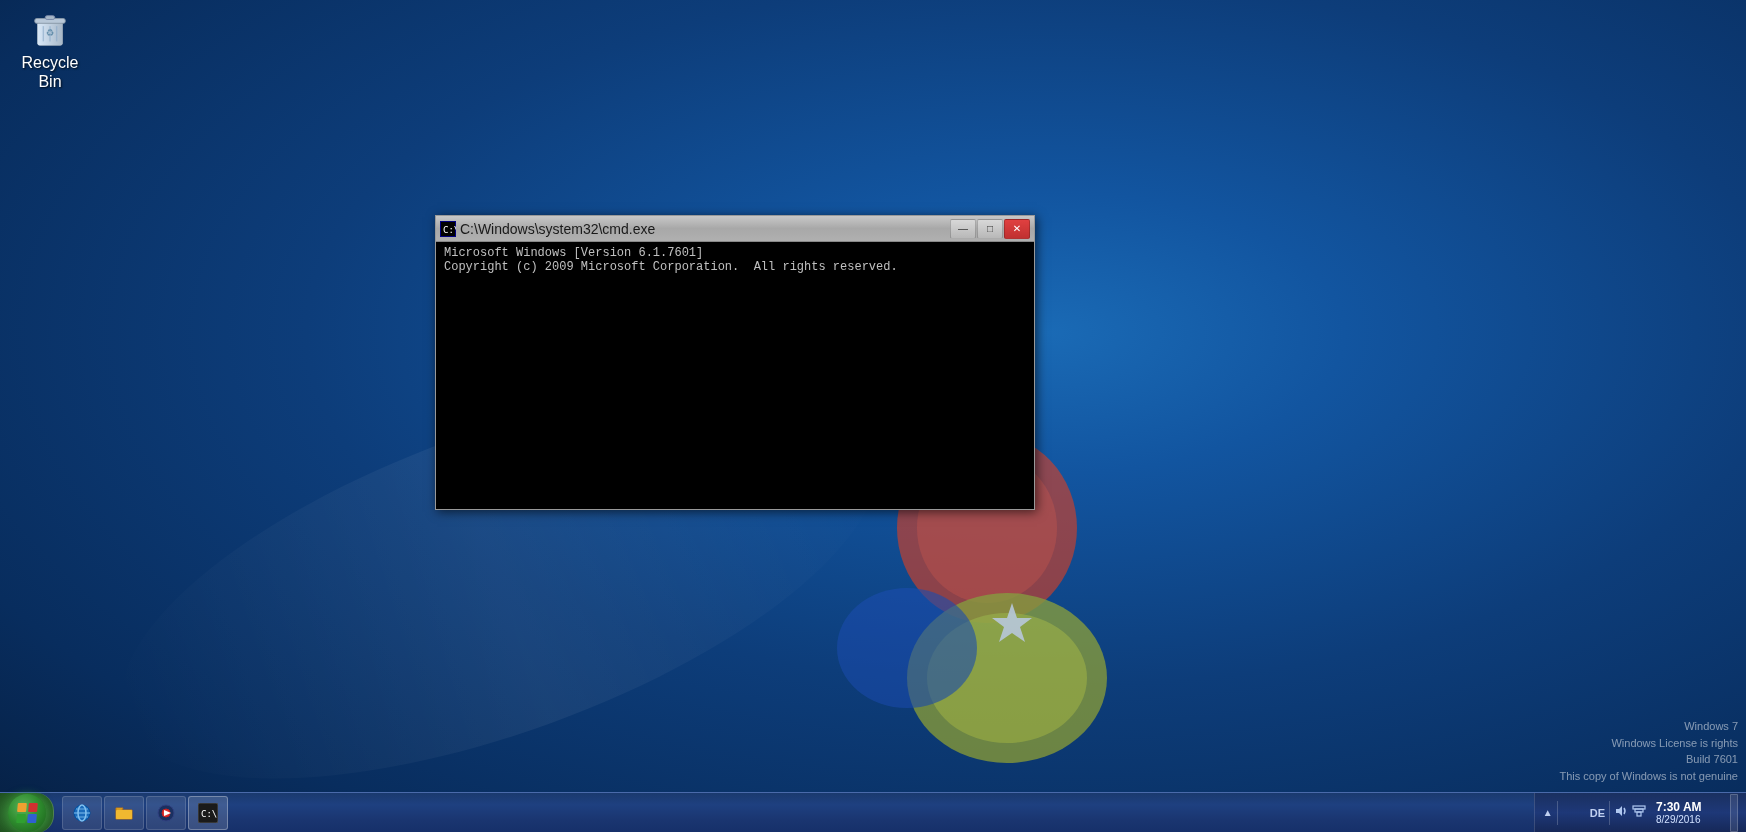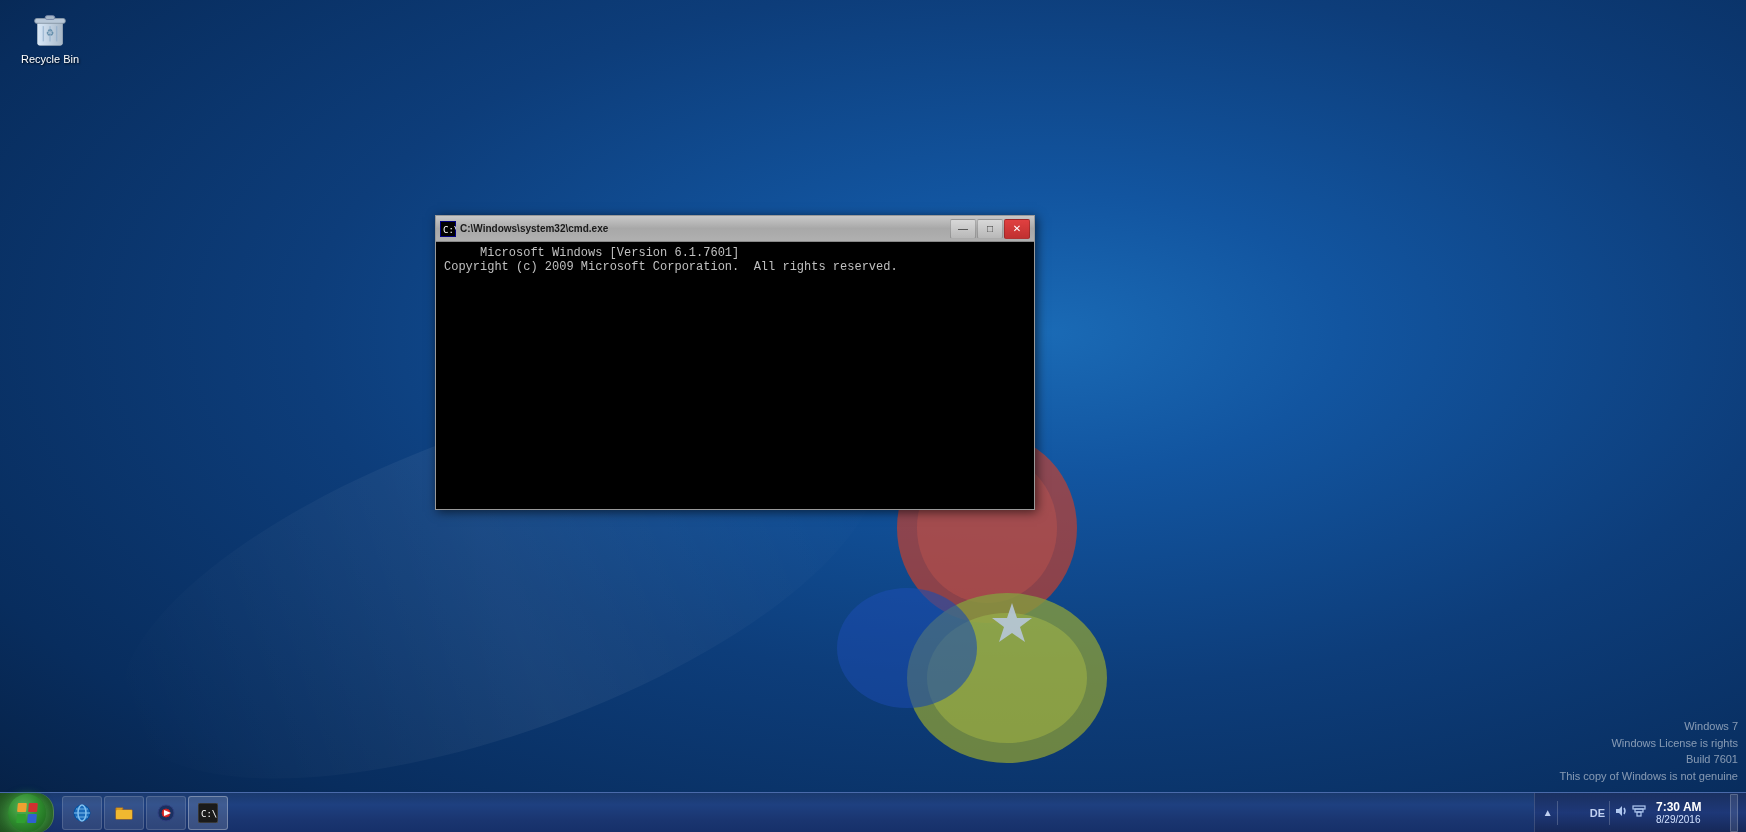--- a/index.html
+++ b/index.html
@@ -53,22 +53,22 @@
       border-radius: 3px;
     }
 
     .recycle-icon {
       width: 40px;
       height: 40px;
     }
 
     .recycle-label {
       color: white;
-      font-size: 11px;
-      text-align: left;
+      font-size: 16px;
+      text-align: center;
       text-shadow: 1px 1px 2px rgba(0,0,0,0.8);
       line-height: 1.2;
     }
 
     
     #cmd-window {
       position: absolute;
       top: 215px;
       left: 435px;
       width: 600px;
@@ -89,23 +89,23 @@
     }
 
     .cmd-icon-small {
       width: 16px;
       height: 16px;
       margin-right: 4px;
       flex-shrink: 0;
     }
 
     #cmd-title-text {
-      font-size: 10px;
+      font-size: 14px;
       color: #1a1a1a;
-      font-weight: bold;
+      font-weight: normal;
       flex: 1;
     }
 
     .titlebar-buttons {
       display: flex;
       gap: 1px;
     }
 
     .tb-btn {
       width: 26px;
@@ -433,21 +433,21 @@
 
     <div id="cmd-scrollbar">
       <div class="scroll-arrow">▲</div>
       <div class="scroll-track">
         <div class="scroll-thumb"></div>
       </div>
       <div class="scroll-arrow">▼</div>
     </div>
 
     <div id="cmd-content">
-      <span style="display:block; color:#c0c0c0; white-space:pre;margin-left:36px;">Microsoft Windows [Version 6.1.7601]</span>
+      <span style="display:block; color:#c0c0c0; white-space:pre;">Microsoft Windows [Version 6.1.7601]</span>
       <span style="display:block; color:#c0c0c0; white-space:pre;">Copyright (c) 2009 Microsoft Corporation.  All rights reserved.</span>
       <span style="display:block; color:#c0c0c0; white-space:pre;"></span>
     </div>
   </div>
 
   <div id="windows-watermark">
     <div>Windows 7</div>
     <div>Windows License is rights</div>
     <div>Build 7601</div>
     <div>This copy of Windows is not genuine</div>

